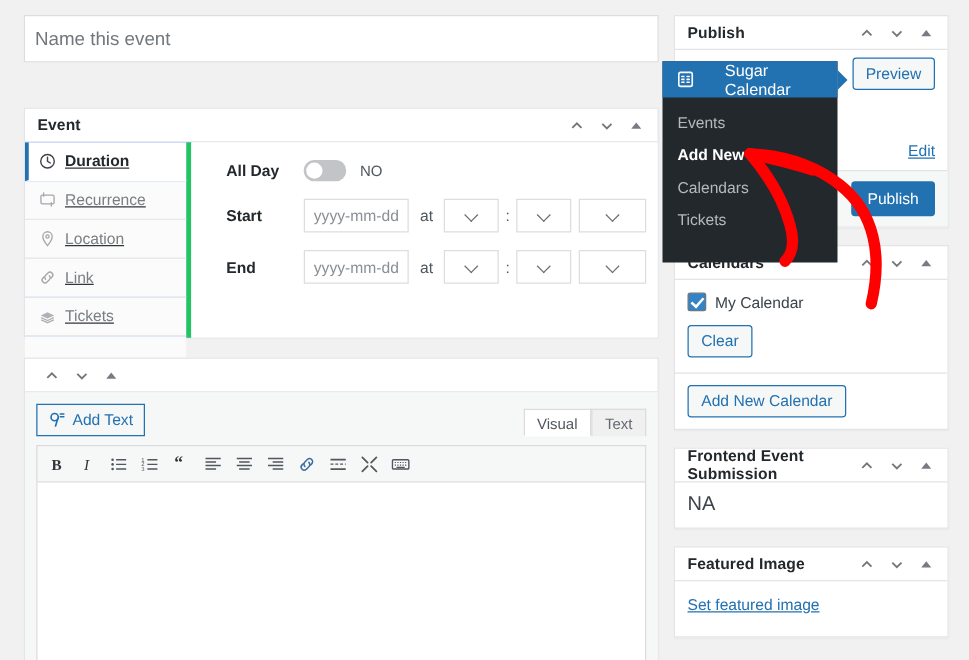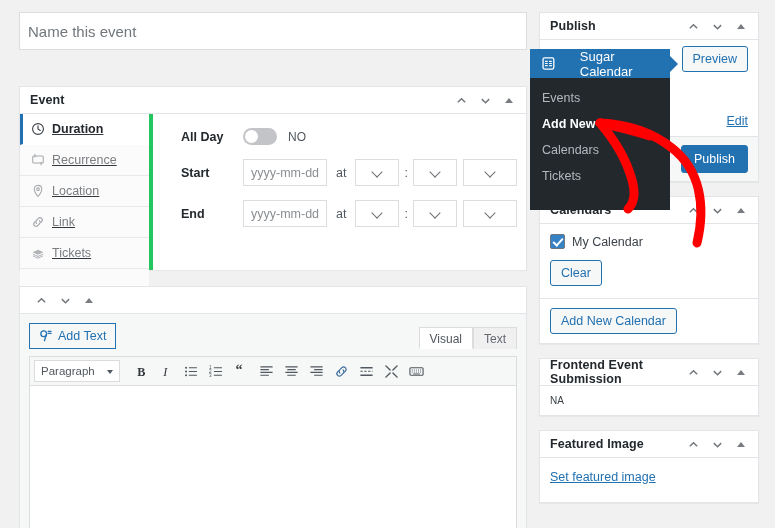--- a/index.html
+++ b/index.html
@@ -232,21 +232,21 @@
   .cbox:after {
     content: "";
     position: absolute; left: 4px; top: 1px;
     width: 4px; height: 8px;
     border: solid #fff; border-width: 0 2px 2px 0;
     transform: rotate(42deg);
   }
   .cal-label { font-size: 12.5px; color: #3c434a; }
   .cal-footer { border-top: 1px solid #e2e4e7; padding: 9px 10px; }
 
-  .simple-body { padding: 9px 10px; font-size: 10px; color: #3c434a; }
+  .simple-body { padding: 9px 10px; font-size: 16px; color: #3c434a; }
   .feat-body { padding: 11px 10px 18px 10px; }
   .feat-link { color: #2271b1; text-decoration: underline; font-size: 12.5px; cursor: pointer; }
 
   
   #plugin-menu {
     position: absolute; left: 530px; top: 49px;
     width: 140px; height: 161px;
     background: #23282d;
     z-index: 40;
   }
@@ -415,24 +415,20 @@
           </svg>
           <span>Add Text</span>
         </div>
         <div id="editor-tabs">
           <div class="ed-tab active">Visual</div>
           <div class="ed-tab">Text</div>
         </div>
       </div>
 
       <div id="mce-toolbar">
-        <div id="format-select">
-          <span>Paragraph</span>
-          <span class="car"></span>
-        </div>
 
         <div class="tb-btn">
           <svg width="15" height="15" viewBox="0 0 16 16">
               <text x="3.5" y="12.5" font-family="Liberation Serif, serif" font-size="13" font-weight="bold" fill="#32373c">B</text>
             </svg>
         </div>
         <div class="tb-btn">
           <svg width="15" height="15" viewBox="0 0 16 16">
               <text x="4.5" y="12.5" font-family="Liberation Serif, serif" font-size="13" font-style="italic" fill="#32373c">I</text>
             </svg>

